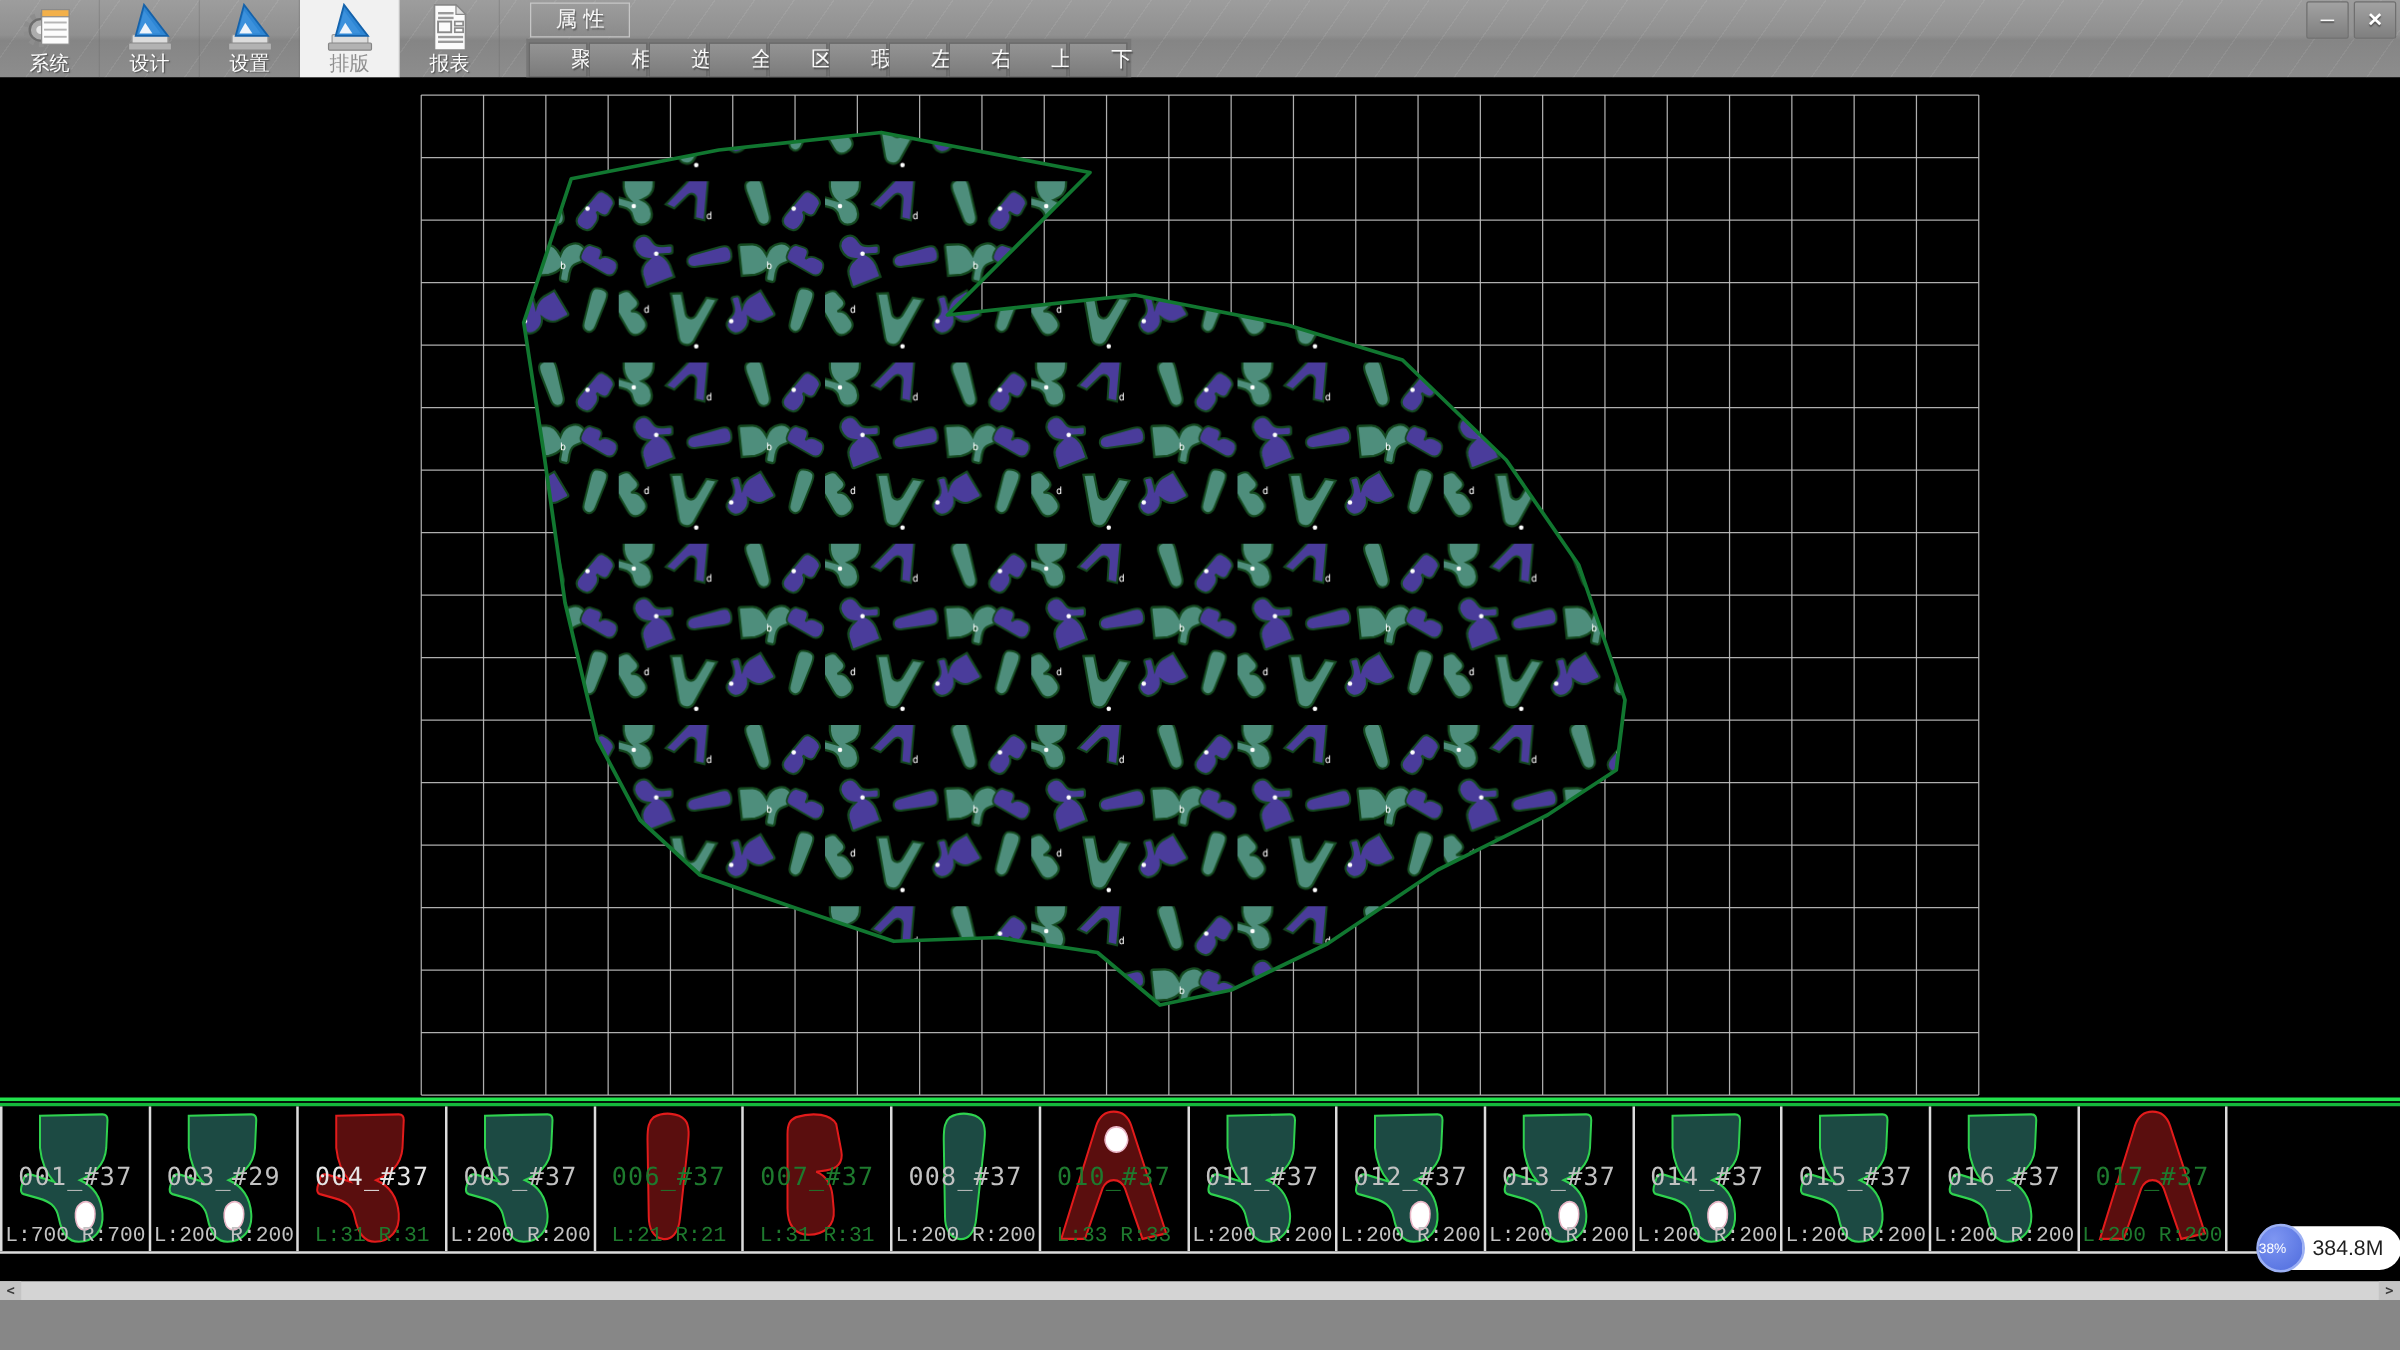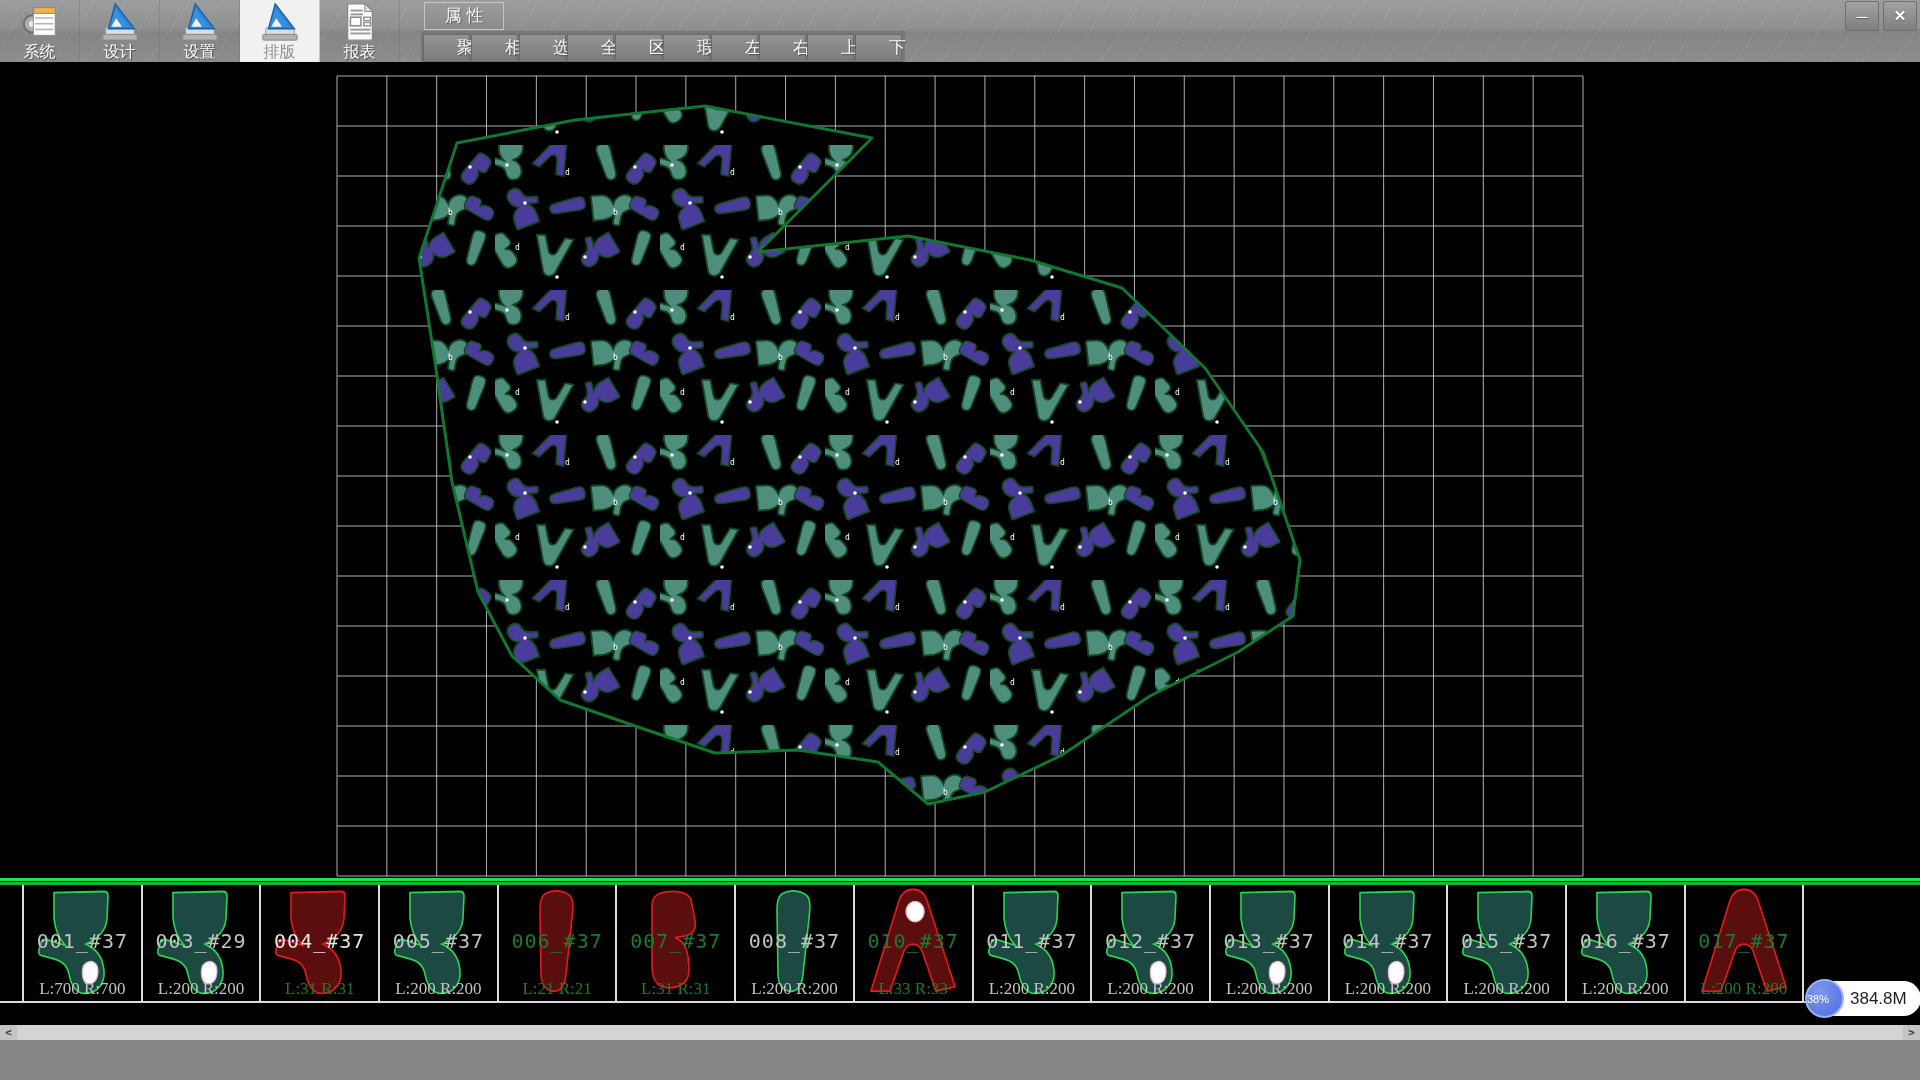--- a/index.html
+++ b/index.html
@@ -39,29 +39,29 @@
 
   
   #canvas{position:absolute;left:0;top:62px;width:1920px;height:816px;background:#000;}
   #canvas svg{display:block;}
 
   
   #strip{position:absolute;left:0;top:878px;width:1920px;height:127px;background:#000;}
   #strip-green{position:absolute;left:0;top:0;width:100%;height:7px;
     background:linear-gradient(180deg,#21e24c 0 3px,#03180a 3px 4px,#14b93b 4px 7px);}
   #strip-cells{position:absolute;left:0;top:7px;height:118px;width:1920px;display:flex;
-    overflow:hidden;border-bottom:2px solid #dcdcdc;box-sizing:border-box;padding-left:22px;}
+    overflow:hidden;border-bottom:2px solid #dcdcdc;box-sizing:border-box;}
   .piece-cell{flex:0 0 116.7px;height:116px;position:relative;border-right:2px solid #dcdcdc;
     box-sizing:content-box;cursor:pointer;}
   .piece-cell:first-child{border-left:2px solid #dcdcdc;}
   .piece-svg{position:absolute;left:8px;top:2px;}
   .piece-id{position:absolute;top:44px;left:0;width:100%;text-align:center;
     font-family:"DejaVu Sans Mono",monospace;font-size:20px;letter-spacing:1px;}
   .piece-lr{position:absolute;bottom:2px;left:0;width:100%;text-align:center;
-    font-family:Liberation Serif, serif;font-size:17px;}
+    font-family:Liberation Mono, monospace;font-size:17px;}
 
   
   #hscrollbar{position:absolute;left:0;top:1025px;width:1920px;height:15px;background:#d4d4d4;}
   .sb-btn{position:absolute;top:0;width:17px;height:15px;background:#c4c4c4;color:#3a3a3a;
     font-size:11px;font-weight:bold;line-height:15px;text-align:center;cursor:pointer;
     font-family:"DejaVu Sans Mono",monospace;}
   #sb-left{left:0;}  #sb-right{right:0;}
   #bottom-area{position:absolute;left:0;top:1040px;width:1920px;height:40px;background:#878787;}
 
   

